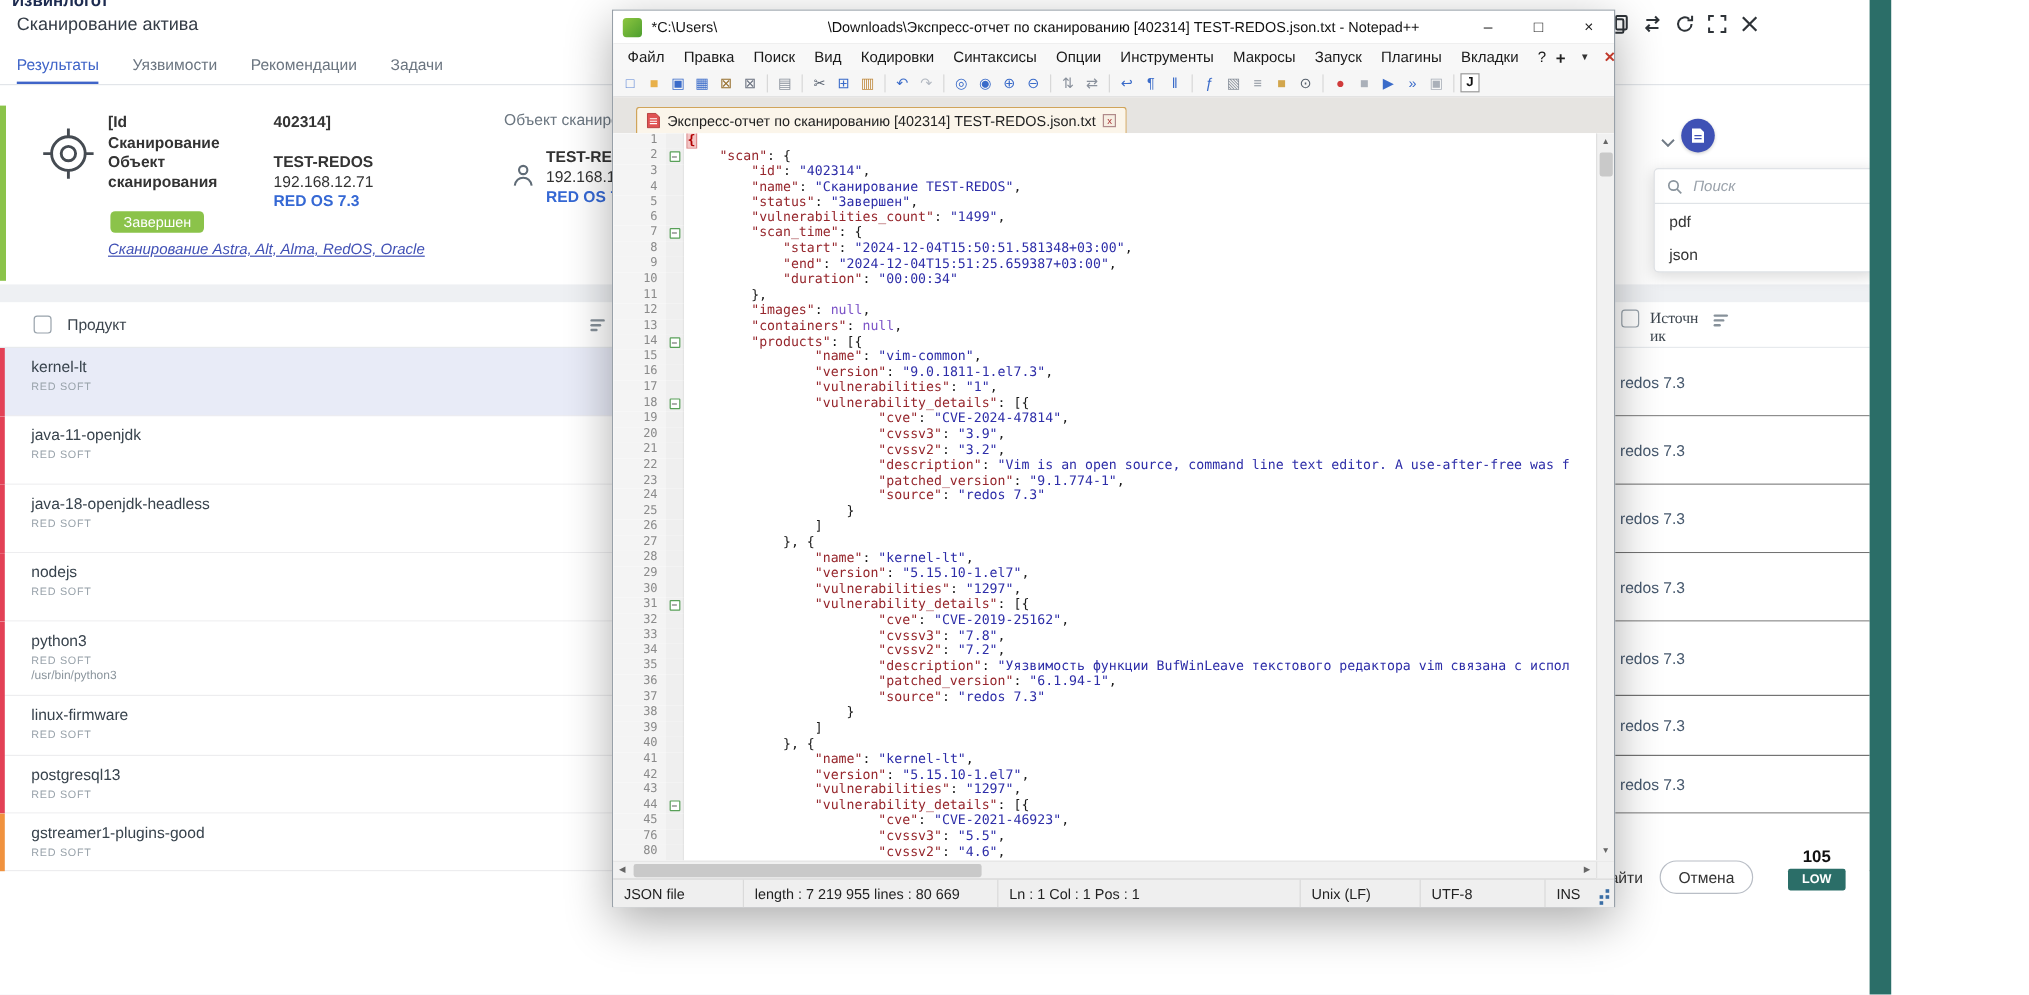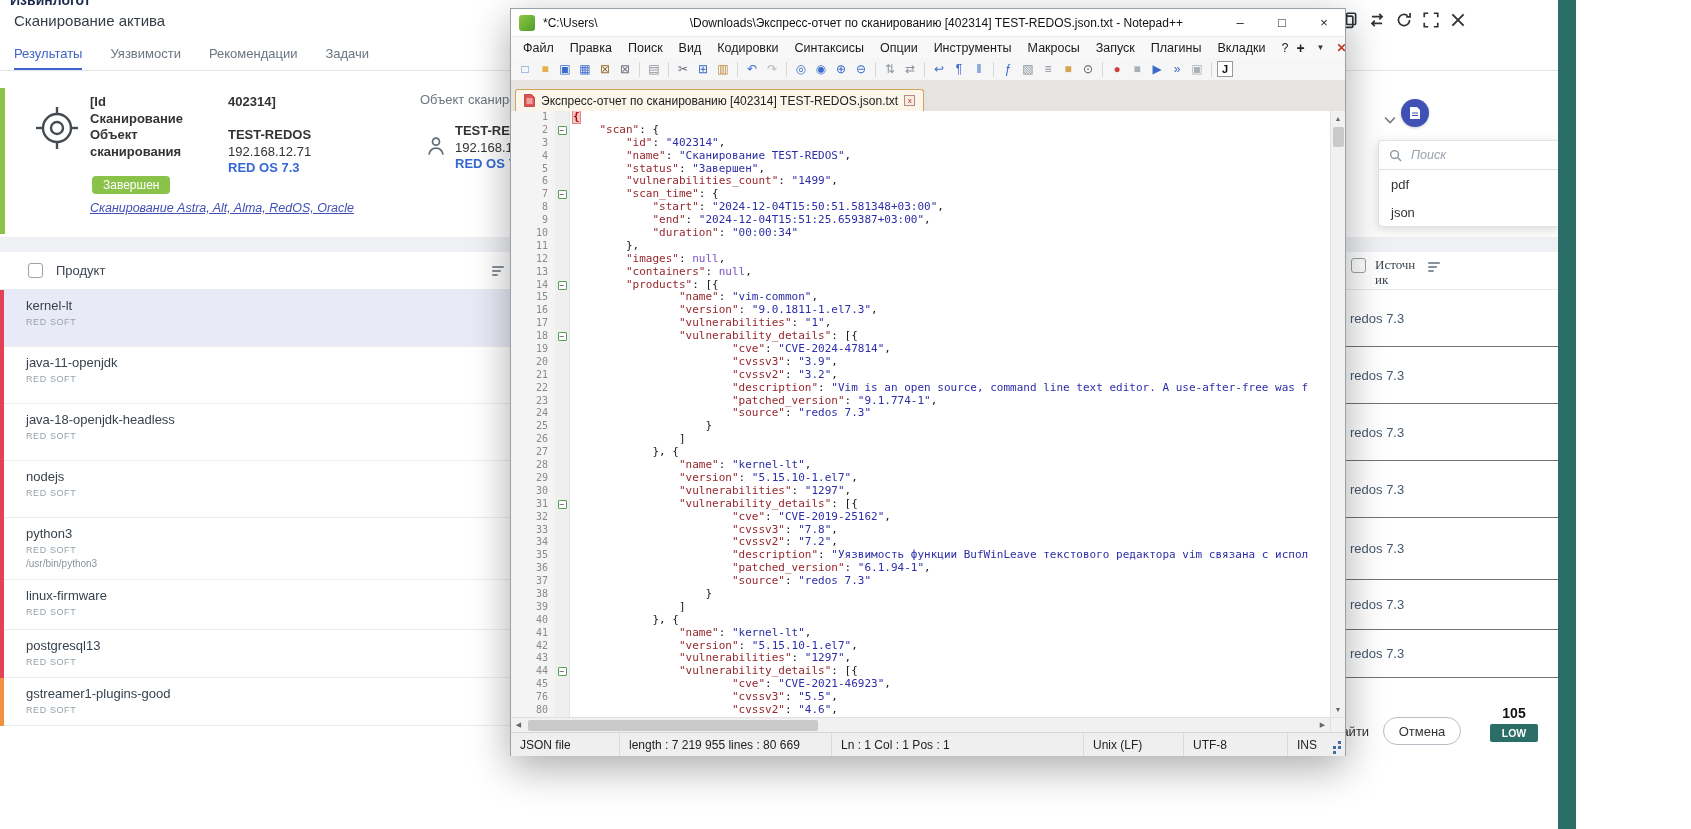--- a/index.html
+++ b/index.html
@@ -92,21 +92,21 @@
   .mbar{height:21px;display:flex;align-items:center;padding-left:4px;background:#f8f8f8;font-size:12.5px;color:#1a1a1a;}
   .mitem{padding:2px 8px;cursor:pointer;white-space:nowrap;}
   .mright{margin-left:auto;display:flex;align-items:center;gap:12px;margin-right:9px;}
   .mplus{font-size:14px;font-weight:bold;color:#222;cursor:pointer;}
   .mdown{font-size:8px;color:#333;cursor:pointer;}
   .mclose{font-size:12px;font-weight:bold;color:#c0392b;cursor:pointer;}
   .tools{height:23px;display:flex;align-items:center;padding-left:5px;gap:2px;background:#f6f6f6;border-bottom:1px solid #e3e3e3;}
   .ticon{width:18px;height:18px;display:flex;align-items:center;justify-content:center;font-size:12px;cursor:pointer;}
   .ticon.boxed{border:1px solid #999;background:#fff;font-weight:bold;font-size:11px;width:16px;height:16px;}
   .tsep{width:1px;height:15px;background:#d8d8d8;margin:0 3px;}
-  .ntabs{height:30px;background:#e6e4e1;display:flex;align-items:flex-end;padding-left:4px;}
+  .ntabs{height:30px;background:#e6e4e1;display:flex;align-items:flex-end;padding-left:19px;}
   .ntab{height:22px;display:flex;align-items:center;gap:6px;padding:0 8px;background:#fbf5ea;border:1px solid #d0a45a;border-bottom:none;font-size:12px;color:#222;border-radius:3px 3px 0 0;cursor:pointer;}
   .tclose{width:11px;height:11px;border:1px solid #b08a8a;display:flex;align-items:center;justify-content:center;font-size:8px;color:#a33;background:#f6eee2;cursor:pointer;}
 
   .edwrap{position:relative;height:606px;display:flex;background:#fff;overflow:hidden;}
   .lines{flex:1;overflow:hidden;cursor:text;}
   .cl{display:flex;height:12.9px;line-height:12.9px;font-family:"DejaVu Sans Mono","Liberation Mono",monospace;font-size:11px;white-space:pre;}
   .ln{width:44px;text-align:right;padding-right:7px;background:#f4f4f4;color:#8a8a8a;font-size:10px;flex:none;}
   .fm{width:15px;background:#efefef;flex:none;display:flex;align-items:center;justify-content:center;border-right:1px solid #e4e4e4;}
   .fbox{width:9px;height:9px;border:1px solid #58a058;background:#fff;color:#333;font-size:8px;line-height:7px;display:flex;align-items:center;justify-content:center;border-radius:1px;cursor:pointer;}
   .code{flex:1;overflow:hidden;color:#1a1a1a;padding-left:3px;}

